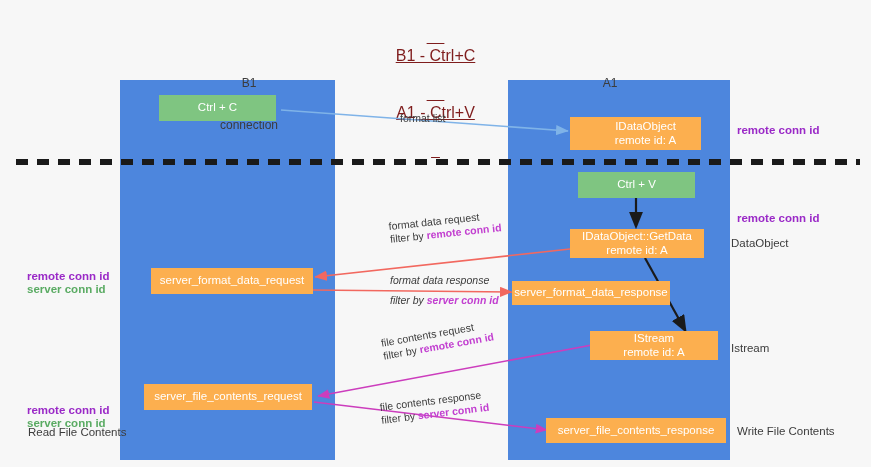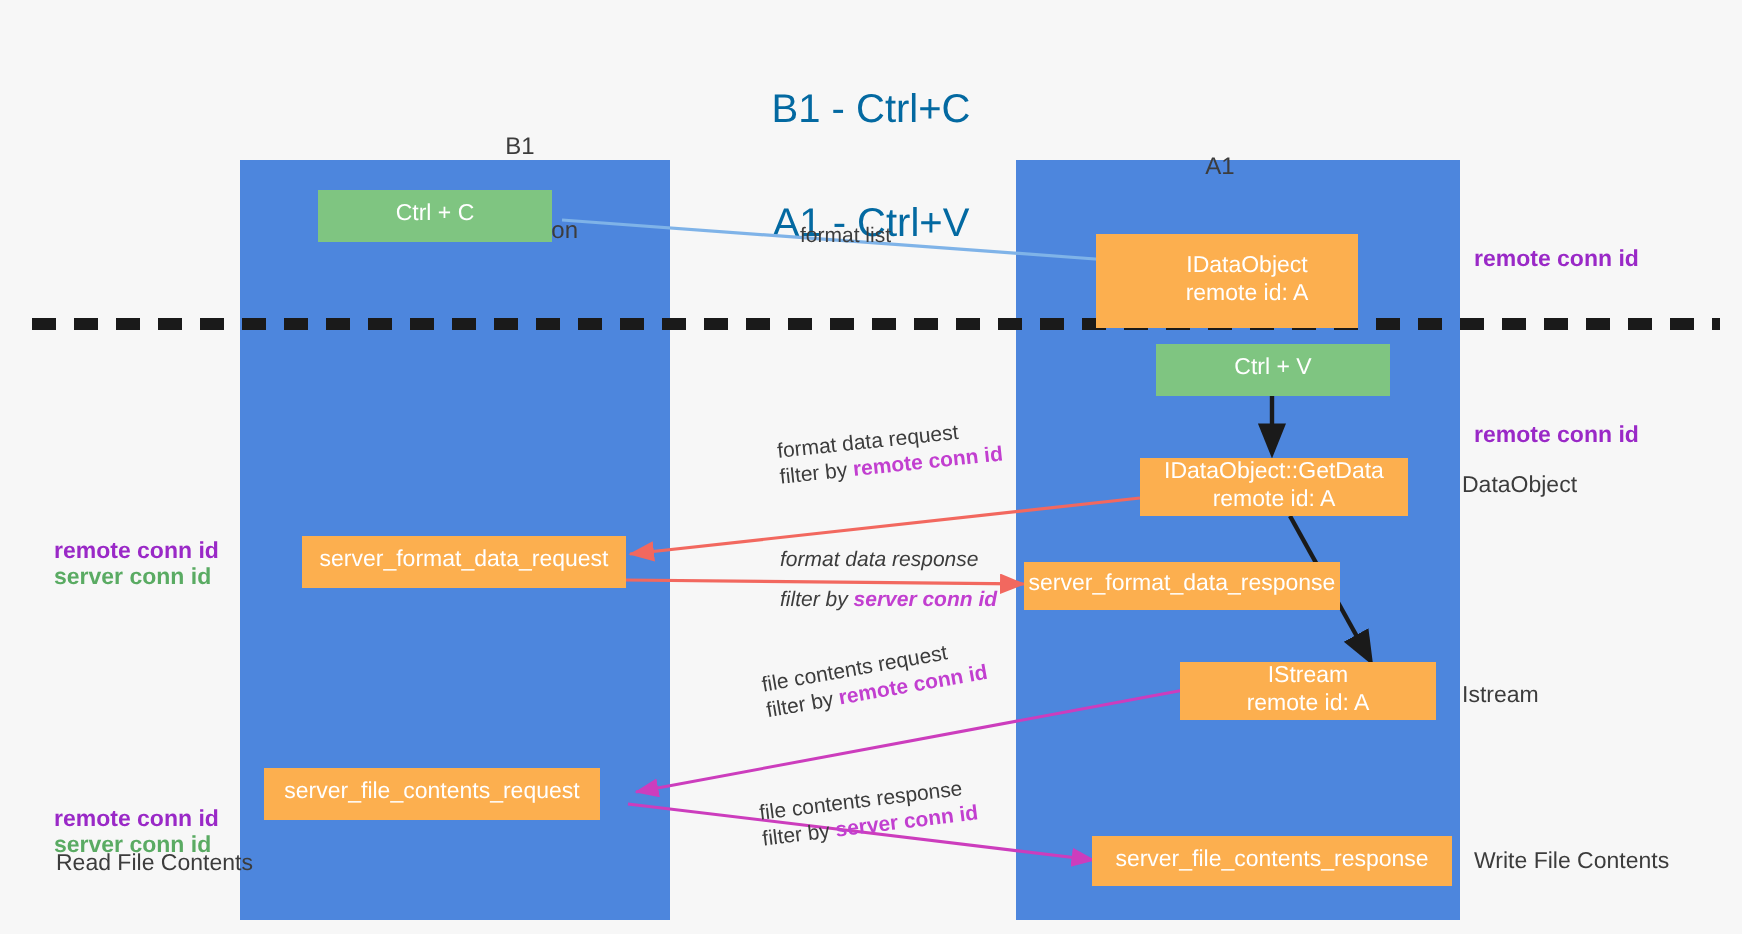--- a/index.html
+++ b/index.html
@@ -12,24 +12,25 @@
     color:#3c3c3c;
   }
   #stage{position:absolute;inset:0;}
 
   .abs{position:absolute;}
 
   
   .title{
     left:0;right:0;top:8px;
     text-align:center;
-    font-size:20px;
+    font-size:16px;
     line-height:19px;
-    color:#0369a1;
-    white-space:pre;
+    color:#7f1d1d;
+    white-space:pre;
+    text-decoration:underline;
   }
 
   
   .col-head{
     text-align:center;
     font-size:12px;
     line-height:14px;
     color:#3c3c3c;
     white-space:pre;
   }
@@ -84,21 +85,21 @@
 <div id="stage">
 
   <div class="abs lane" style="left:120px;top:80px;width:215px;height:380px;"></div>
   <div class="abs lane" style="left:508px;top:80px;width:222px;height:380px;"></div>
 
   <div class="abs title" style="top:8px;">
     <div>B1 - Ctrl+C</div>
     <div>A1 - Ctrl+V</div>
   </div>
 
-  <div class="abs col-head" style="left:120px;top:38px;width:258px;margin-left:11px;">
+  <div class="abs col-head" style="left:120px;top:48px;width:258px;">
     <div>B1</div>
     <div>connection</div>
   </div>
   <div class="abs col-head" style="left:508px;top:48px;width:204px;">
     <div>A1</div>
     <div>remote</div>
   </div>
 
   <svg id="wires">
     <defs>
@@ -134,25 +135,25 @@
   </svg>
 
   <div class="abs box green" style="left:159px;top:95px;width:117px;height:26px;">
     <span>Ctrl + C</span>
   </div>
 
   <div class="abs box orange" style="left:151px;top:268px;width:162px;height:26px;">
     <span>server_format_data_request</span>
   </div>
 
-  <div class="abs box orange" style="left:132px;top:384px;width:168px;height:26px;">
+  <div class="abs box orange" style="left:144px;top:384px;width:168px;height:26px;">
     <span>server_file_contents_request</span>
   </div>
 
-  <div class="abs box orange" style="left:548px;top:117px;width:131px;height:47px;padding-left:20px;">
+  <div class="abs box orange" style="left:570px;top:117px;width:131px;height:33px;padding-left:20px;">
     <span>IDataObject</span>
     <span class="l2">remote id: A</span>
   </div>
 
   <div class="abs box green" style="left:578px;top:172px;width:117px;height:26px;">
     <span>Ctrl + V</span>
   </div>
 
   <div class="abs box orange" style="left:570px;top:229px;width:134px;height:29px;">
     <span>IDataObject::GetData</span>

